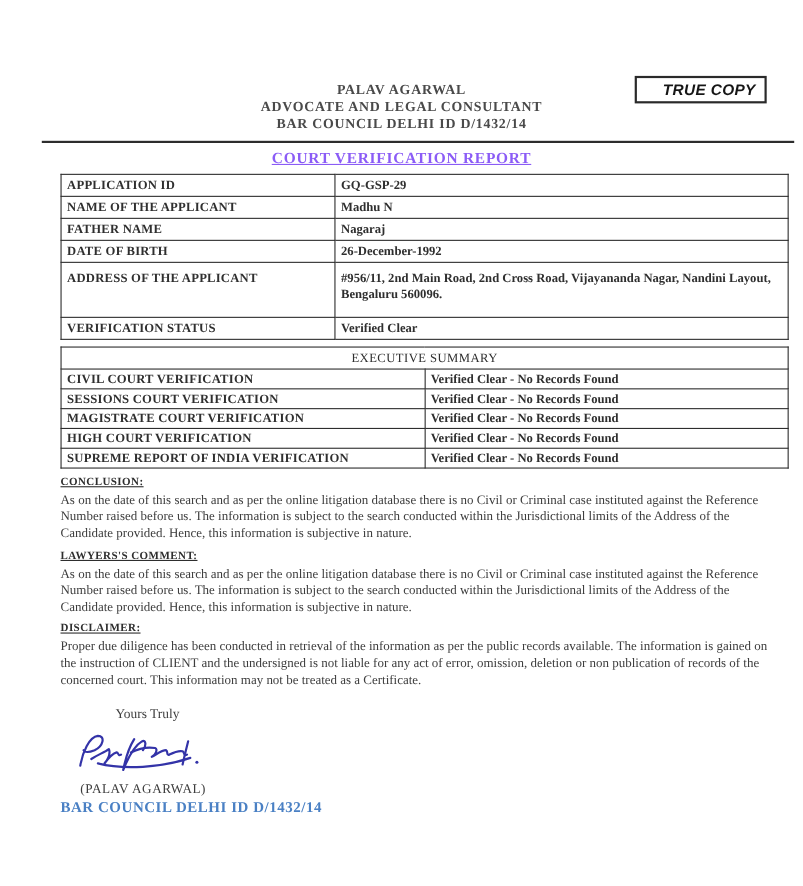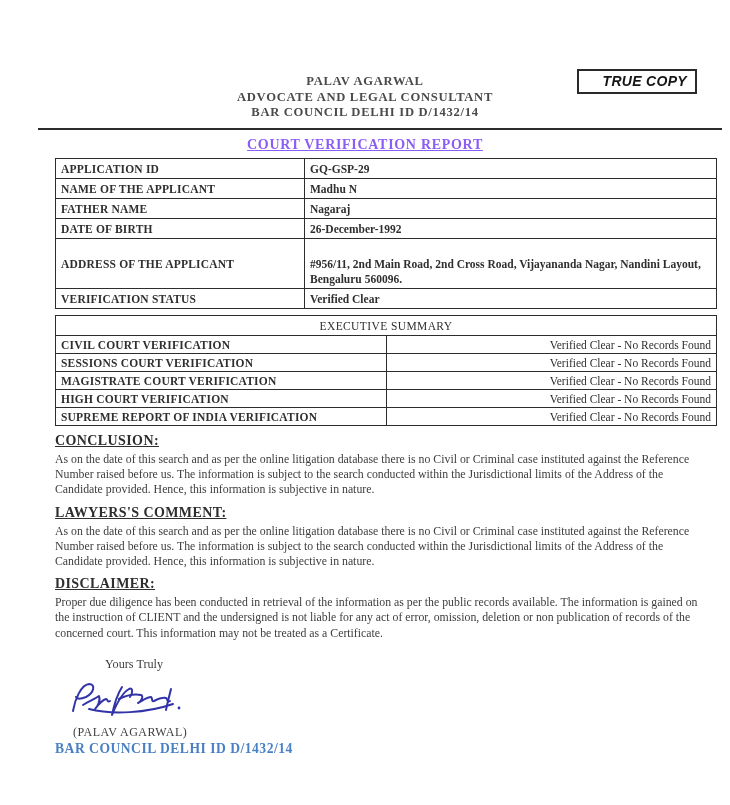--- a/index.html
+++ b/index.html
@@ -32,31 +32,31 @@
 
   table { border-collapse:collapse; width:662px; table-layout:fixed; }
   td {
     border:1.5px solid #2d2d2d; font-size:11.5px; color:#2f2f2f;
     padding:1px 5px; vertical-align:middle; overflow:hidden;
   }
   .t1 .lbl { width:238px; font-weight:bold; letter-spacing:0.2px; }
   .t1 .val { font-weight:bold; }
   .t1 tr { height:20px; }
   .t1 tr.tall { height:50px; }
-  .t1 tr.tall td { vertical-align:top; padding-top:18px; line-height:15px; }
+  .t1 tr.tall td { vertical-align:top; padding-top:7px; line-height:15px; }
 
   .t2 { margin-top:6px; }
   .t2 .cap { text-align:center; font-weight:normal; letter-spacing:0.4px; height:17px; }
   .t2 tr { height:18px; }
   .t2 .lbl { width:238px; font-weight:bold; letter-spacing:0.2px; }
-  .t2 .val { font-weight:normal; text-align:right; }
+  .t2 .val { font-weight:bold; text-align:left; }
 
   .section { margin-top:7px; }
   .section .hd {
-    font-size:14px; font-weight:bold; text-decoration:underline;
+    font-size:10px; font-weight:bold; text-decoration:underline;
     letter-spacing:0.4px; color:#2e2e2e; margin:7px 0 3px 0;
   }
   .section .bd { font-size:11.8px; line-height:15.2px; margin:0; width:656px; color:#3d3d3d; }
 
   .yours { margin:16px 0 0 50px; font-size:12.2px; color:#3d3d3d; }
   .signature-wrap { margin:3px 0 0 12px; width:130px; height:48px; }
   .signatory { margin:2px 0 0 18px; font-size:12px; letter-spacing:0.5px; color:#3d3d3d; }
   .barcouncil {
     margin:1px 0 0 0; font-size:13.6px; font-weight:bold;
     letter-spacing:0.5px; color:#4a80c4;

